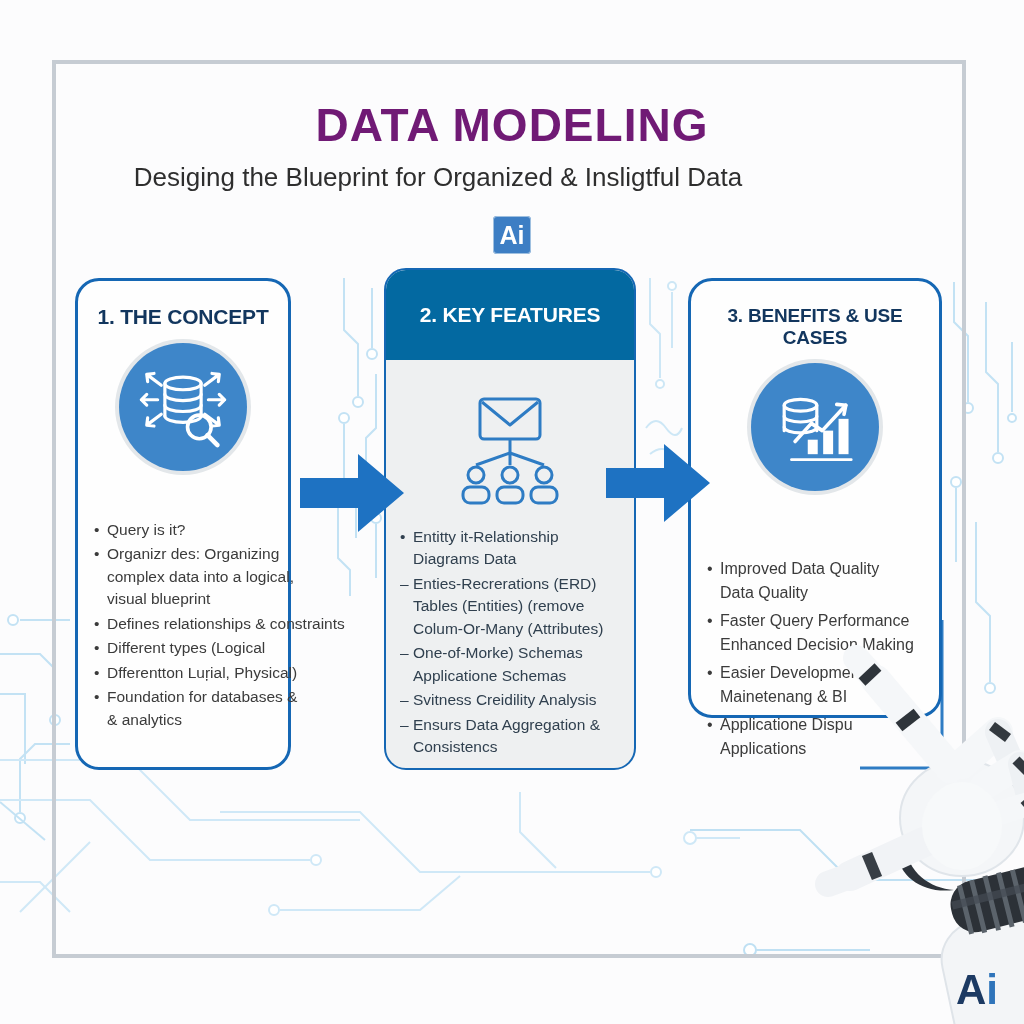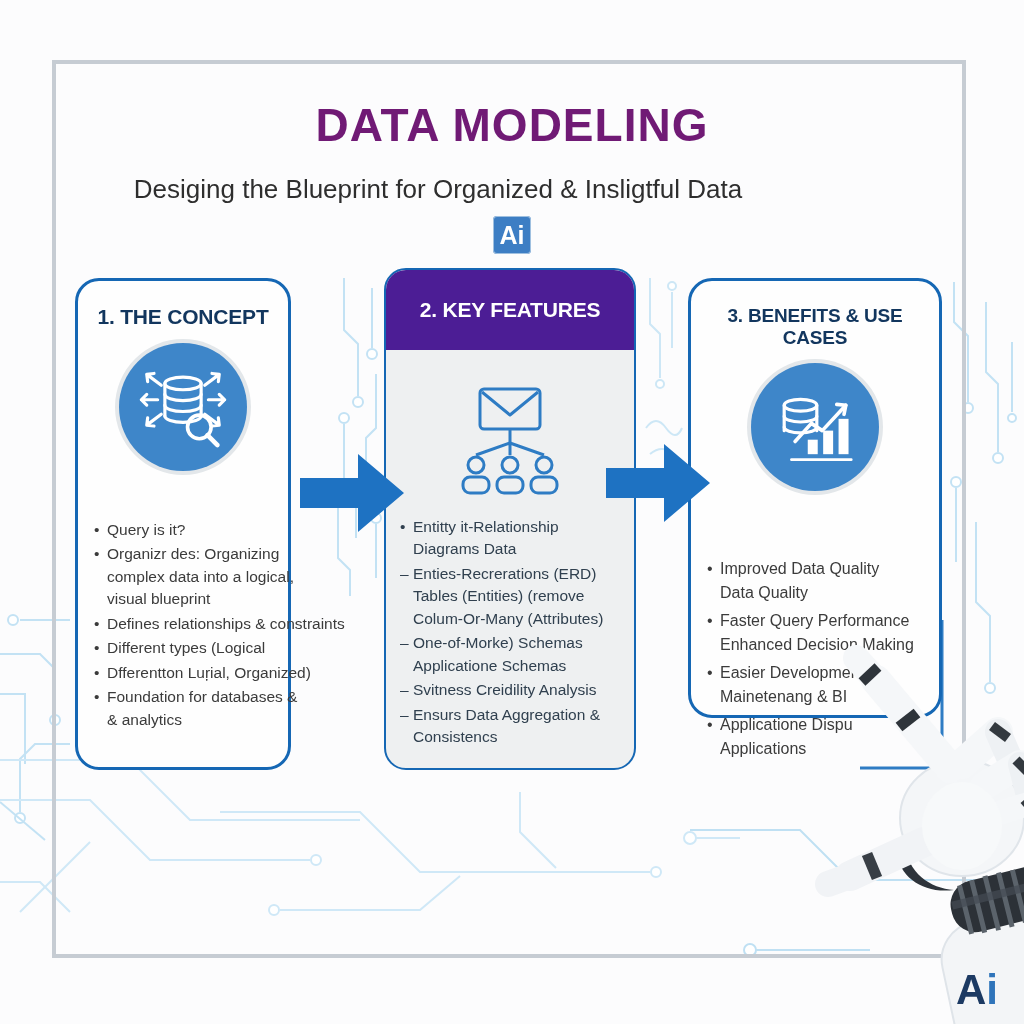--- a/index.html
+++ b/index.html
@@ -11,42 +11,42 @@
   svg.circuit{position:absolute;z-index:1;pointer-events:none;}
   .frame{
     position:absolute;left:52px;top:60px;width:906px;height:890px;
     border:4px solid #c6ccd3;z-index:2;background:transparent;
   }
   .title{
     position:absolute;left:0;top:98px;width:1024px;text-align:center;z-index:3;
     font-size:46px;font-weight:700;letter-spacing:1px;color:#701a75;
   }
   .subtitle{
-    position:absolute;left:0;top:174px;width:876px;text-align:center;z-index:3;
+    position:absolute;left:0;top:162px;width:876px;text-align:center;z-index:3;
     font-size:26px;font-weight:500;color:#2e2e2e;
   }
   .ai-badge{
     position:absolute;left:493px;top:216px;width:38px;height:38px;z-index:3;
     background:#3d7ec4;border-radius:4px;color:#fff;font-size:25px;font-weight:700;
     display:flex;align-items:center;justify-content:center;
     box-shadow:0 0 0 1px #9fc0e0 inset;
   }
   .card{
     position:absolute;z-index:3;background:#fefefe;
     border:3px solid #1567b4;border-radius:24px;box-sizing:border-box;
   }
   .card1{left:75px;top:278px;width:216px;height:492px;}
   .card3{left:688px;top:278px;width:254px;height:440px;}
   .card2{
     left:384px;top:268px;width:252px;height:502px;z-index:3;position:absolute;
     background:#eef0f1;border:2px solid #1567b4;border-radius:22px;
     box-sizing:border-box;overflow:hidden;
   }
   .card2-header{
-    height:80px;background:#4c1d95;color:#fff;display:flex;
+    height:90px;background:#0369a1;color:#fff;display:flex;
     align-items:center;justify-content:center;
     font-size:21px;font-weight:700;letter-spacing:-0.2px;
   }
   .card h2{
     margin:24px 8px 0;text-align:center;color:#12365e;
     font-size:21px;font-weight:700;letter-spacing:-0.2px;
   }
   .card3 h2{font-size:19px;}
   .icon-circle{
     width:128px;height:128px;border-radius:50%;background:#3e86c9;
@@ -204,21 +204,21 @@
       <li>
           <span class="mk">•</span>
           <span class="tx">Defines relationships &amp; constraints</span>
         </li>
       <li>
           <span class="mk">•</span>
           <span class="tx">Different types (Logical</span>
         </li>
       <li>
           <span class="mk">•</span>
-          <span class="tx">Dfferentton Luŗial, Organized)</span>
+          <span class="tx">Dfferentton Luŗial, Physical)</span>
         </li>
       <li>
           <span class="mk">•</span>
           <span class="tx">Foundation for databases &amp;
 &amp; analytics</span>
         </li>
     </ul>
   </div>
 
   <div class="card2">

